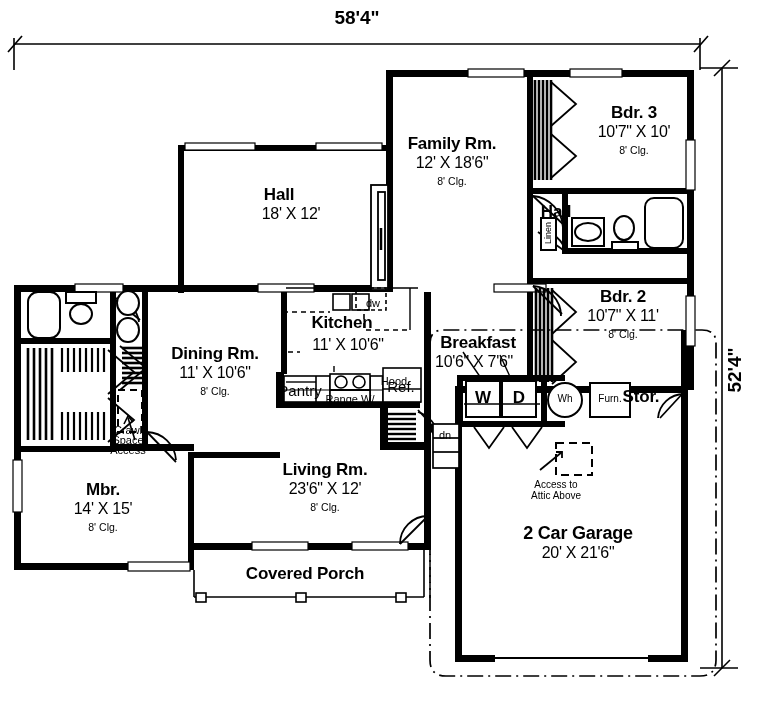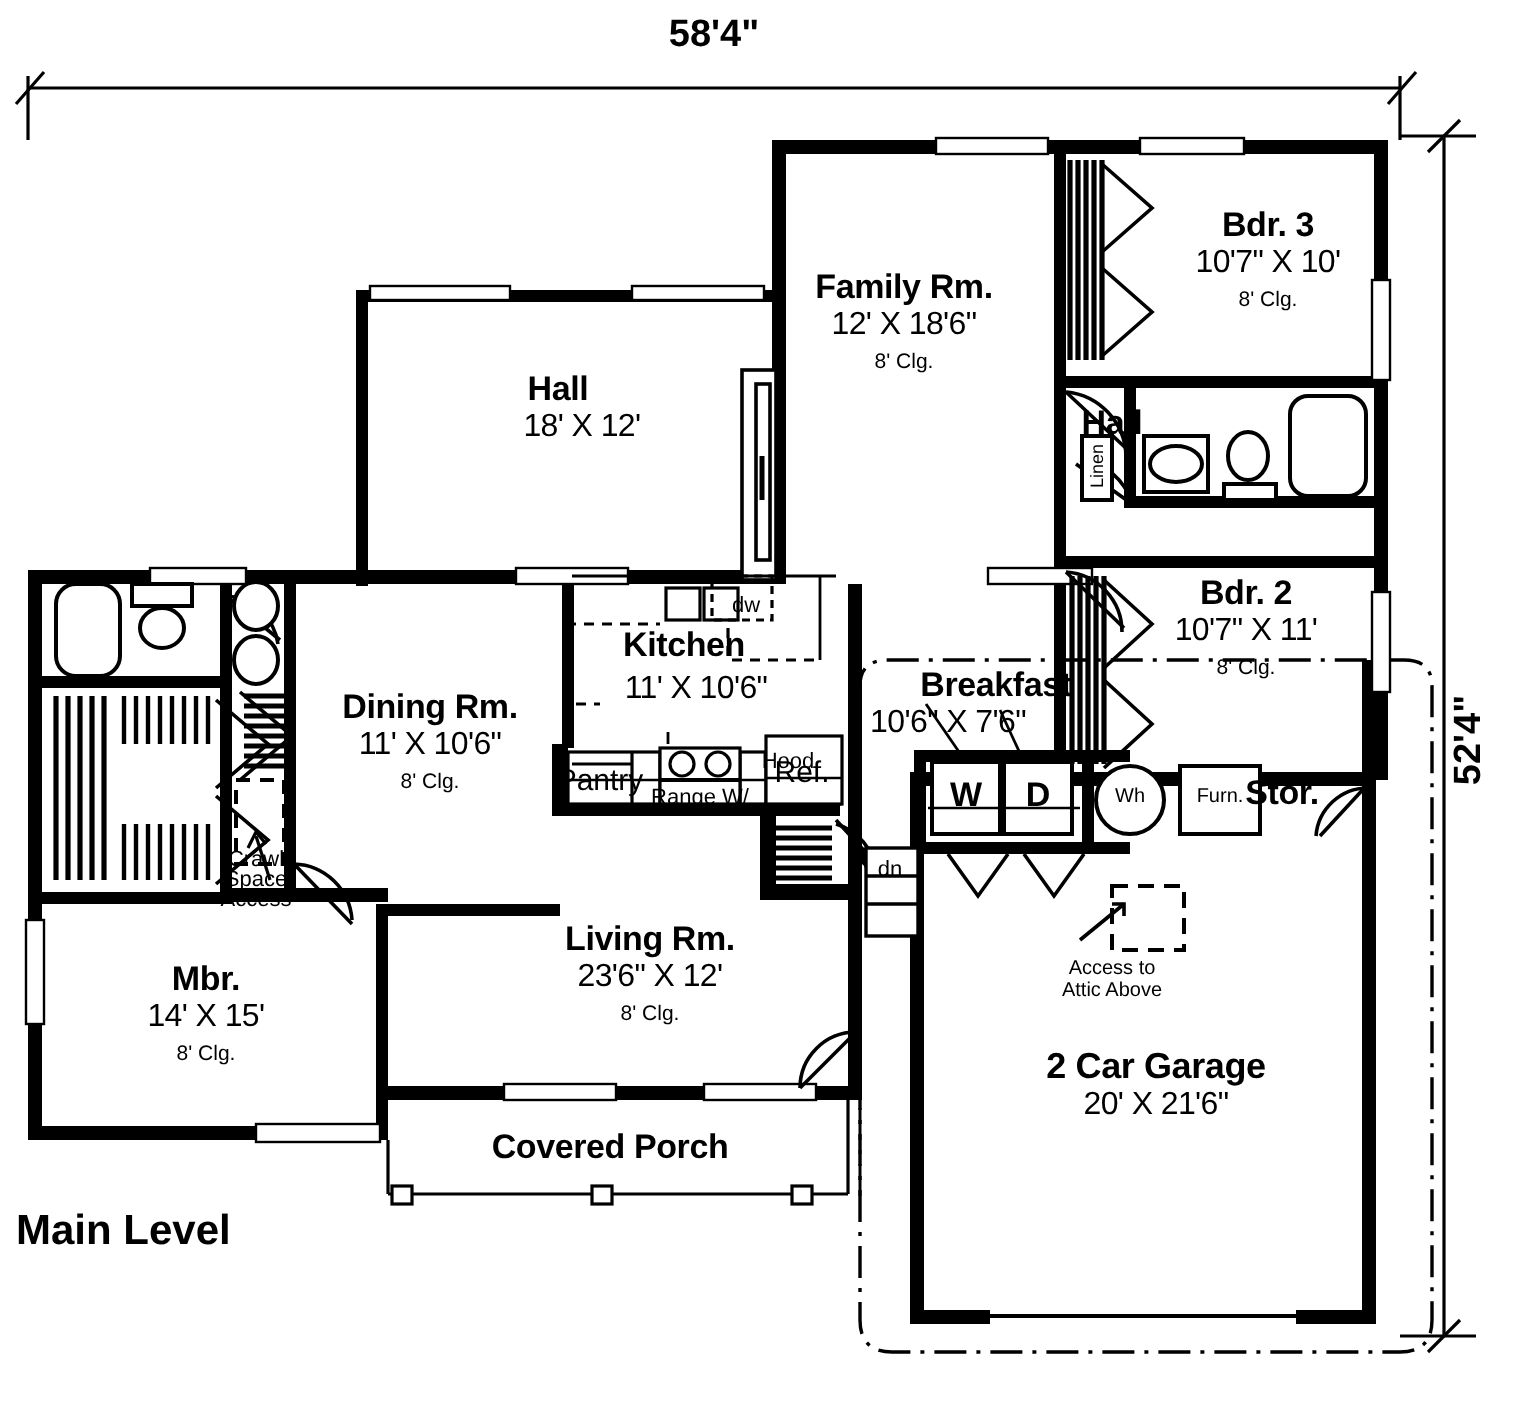--- a/index.html
+++ b/index.html
@@ -401,21 +401,21 @@
   <div class="lbl sm ctr" style="left:373px; top:297px;">dw</div>
 
   <div class="lbl rm-name ctr" style="left:215px; top:345px;">Dining Rm.</div>
   <div class="lbl rm-dim ctr" style="left:215px; top:365px;">11' X 10'6"</div>
   <div class="lbl rm-clg ctr" style="left:215px; top:386px;">8' Clg.</div>
 
   <div class="lbl sm ctr" style="left:128px; top:424px;">Crawl</div>
   <div class="lbl sm ctr" style="left:128px; top:434px;">Space</div>
   <div class="lbl sm ctr" style="left:128px; top:444px;">Access</div>
 
-  <div class="lbl rm-name ctr" style="left:478px; top:334px;margin-left:20px;">Breakfast</div>
+  <div class="lbl rm-name ctr" style="left:478px; top:334px;">Breakfast</div>
   <div class="lbl rm-dim ctr" style="left:474px; top:354px;">10'6" X 7'6"</div>
 
   <div class="lbl appl ctr" style="left:483px; top:389px; font-size:17px;">W</div>
   <div class="lbl appl ctr" style="left:519px; top:389px; font-size:17px;">D</div>
   <div class="lbl sm-b ctr" style="left:565px; top:394px; font-size:10px;">Wh</div>
   <div class="lbl sm-b ctr" style="left:610px; top:394px; font-size:10px;">Furn.</div>
 
   <div class="lbl rm-name ctr" style="left:641px; top:388px;">Stor.</div>
 
   <div class="lbl rm-name ctr" style="left:103px; top:481px;">Mbr.</div>
@@ -429,15 +429,14 @@
   <div class="lbl rm-name ctr" style="left:305px; top:565px;">Covered Porch</div>
 
   <div class="lbl rm-name ctr" style="left:578px; top:524px; font-size:18px;">2 Car Garage</div>
   <div class="lbl rm-dim ctr" style="left:578px; top:545px;">20' X 21'6"</div>
 
   <div class="lbl sm ctr" style="left:556px; top:479px; font-size:10px;">Access to</div>
   <div class="lbl sm ctr" style="left:556px; top:490px; font-size:10px;">Attic Above</div>
 
   <div class="lbl sm-b ctr" style="left:445px; top:430px; font-size:11px;">dn</div>
 
-  <div class="lbl title" style="left:8px; top:605px;">Main Level</div>
 
 </div>
 
 </body></html>

